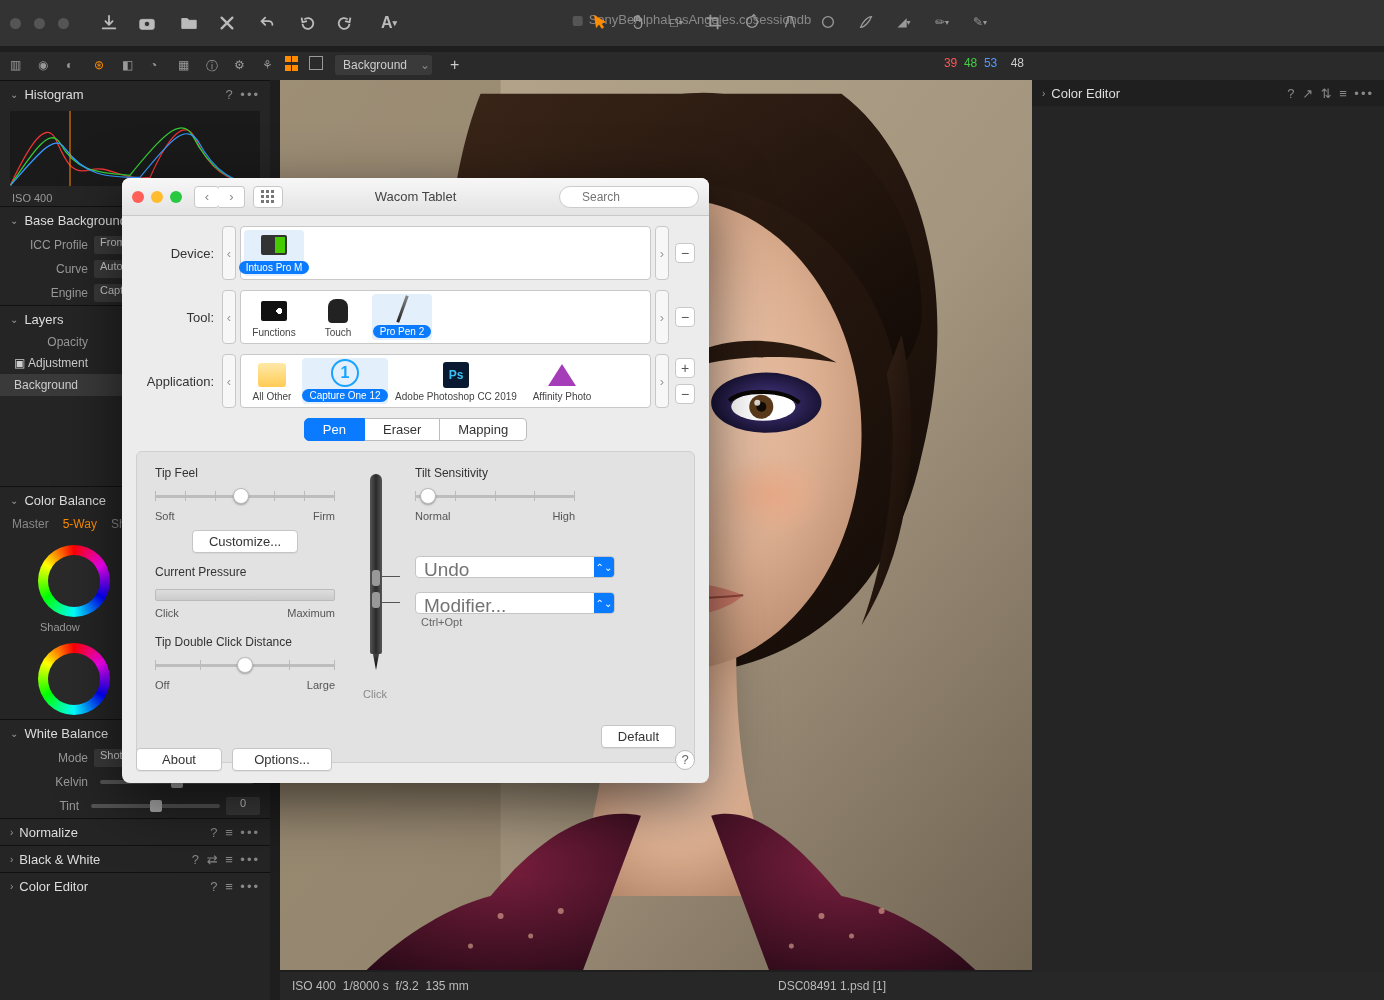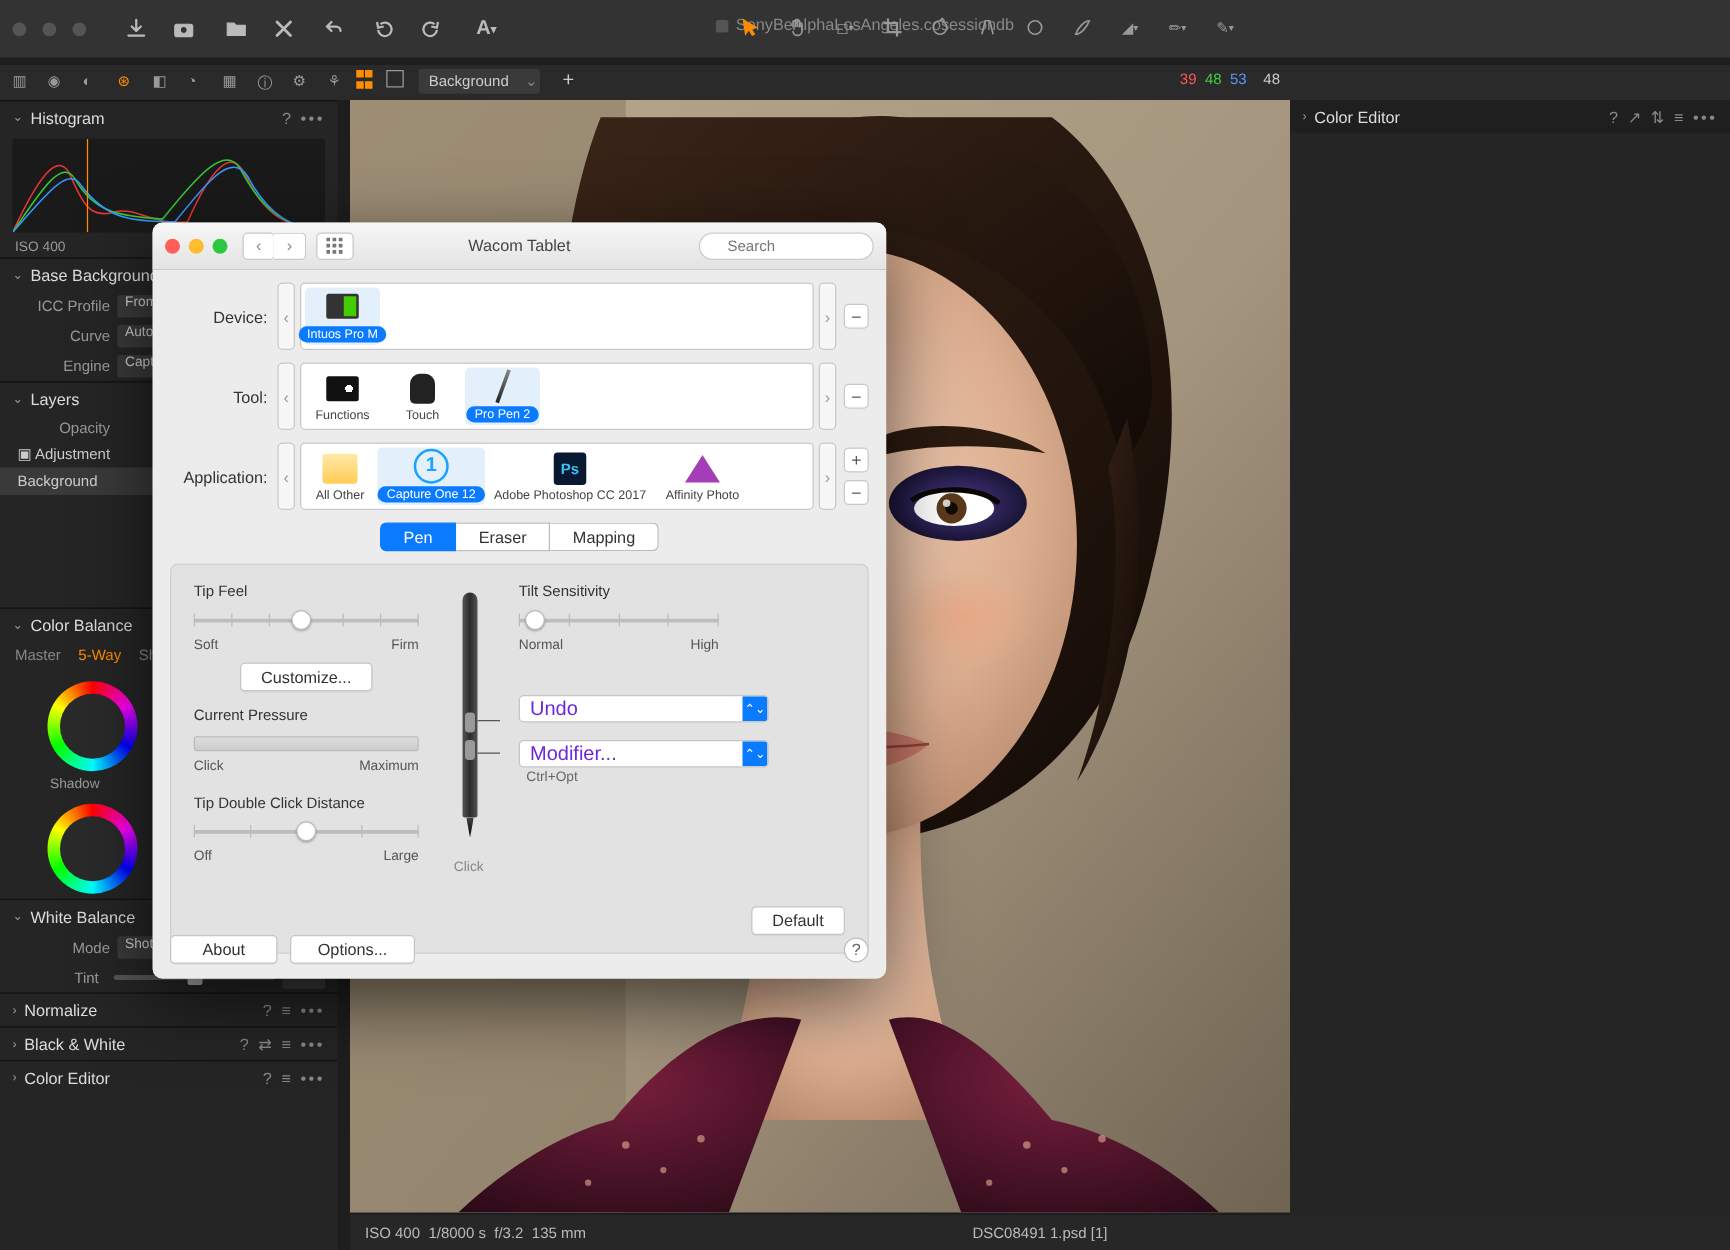--- a/index.html
+++ b/index.html
@@ -130,21 +130,21 @@
 
   
   .pen-graphic{width:30px;position:relative;height:210px;margin-top:8px;}
   .pen-body{position:absolute;left:10px;top:0;width:12px;height:180px;background:linear-gradient(90deg,#555,#2b2b2b,#555);border-radius:6px 6px 2px 2px;}
   .pen-tip{position:absolute;left:13px;top:180px;width:6px;height:16px;background:linear-gradient(#444,#000);clip-path:polygon(0 0,100% 0,50% 100%);}
   .pen-btn{position:absolute;left:12px;width:8px;height:16px;background:#999;border-radius:3px;}
   .pen-line{position:absolute;height:1px;background:#555;}
   .click-label{font-size:11px;color:#888;text-align:center;margin-top:4px;}
 
   .dropdown{display:flex;align-items:stretch;width:200px;height:22px;border:1px solid #c5c5c5;border-radius:4px;overflow:hidden;background:#fff;}
-  .dropdown .txt{flex:1;padding:2px 8px;font-size:16px;color:#6d28d9;}
+  .dropdown .txt{flex:1;padding:2px 8px;font-size:19px;color:#737373;}
   .dropdown .dar{width:20px;background:#0a7bff;color:#fff;display:flex;align-items:center;justify-content:center;font-size:10px;}
   .mod-sub{font-size:11px;color:#666;margin:2px 0 0 6px;}
 
   .help-circ{width:20px;height:20px;border:1px solid #bbb;border-radius:50%;display:flex;align-items:center;justify-content:center;color:#666;background:#fff;}
   .footer{position:absolute;left:14px;right:14px;bottom:12px;display:flex;gap:10px;align-items:center;}
 
   input[type=range].dslider{-webkit-appearance:none;background:transparent;flex:1;}
   input[type=range].dslider::-webkit-slider-runnable-track{height:4px;background:#555;border-radius:2px;}
   input[type=range].dslider::-webkit-slider-thumb{-webkit-appearance:none;width:12px;height:12px;background:#aaa;border-radius:2px;margin-top:-4px;}
 </style>
@@ -363,20 +363,24 @@
   </div>
 
   <div class="tool-section">
     <div class="tool-head">
       <span class="chev">⌄</span>
       <span>White Balance</span>
     </div>
     <div class="row">
         <span class="lbl">Mode</span>
         <span class="val">Shot</span>
+      </div>
+    <div class="row">
+        <span class="lbl">Kelvin</span>
+        <input type="range" class="dslider" value="50" style="">
       </div>
     <div class="row">
         <span class="lbl">Tint</span>
         <input type="range" class="dslider" value="50" style="">
         <span class="val" style="flex:0 0 34px;text-align:center;">0</span>
       </div>
   </div>
 
   <div class="tool-section">
       <div class="tool-head">
@@ -595,21 +599,21 @@
           <div class="chip sel" style="width:86px;">
               <div class="ico">
                 <div class="app-c1">1</div>
               </div>
               <span class="pill">Capture One 12</span>
             </div>
           <div class="chip" style="width:132px;">
               <div class="ico">
                 <div class="app-ps">Ps</div>
               </div>
-              <span class="plain">Adobe Photoshop CC 2017</span>
+              <span class="plain">Adobe Photoshop CC 2019</span>
             </div>
           <div class="chip" style="width:76px;">
               <div class="ico">
                 <div class="app-af"></div>
               </div>
               <span class="plain">Affinity Photo</span>
             </div>
         </div>
         <div class="arrow">›</div>
       </div>

